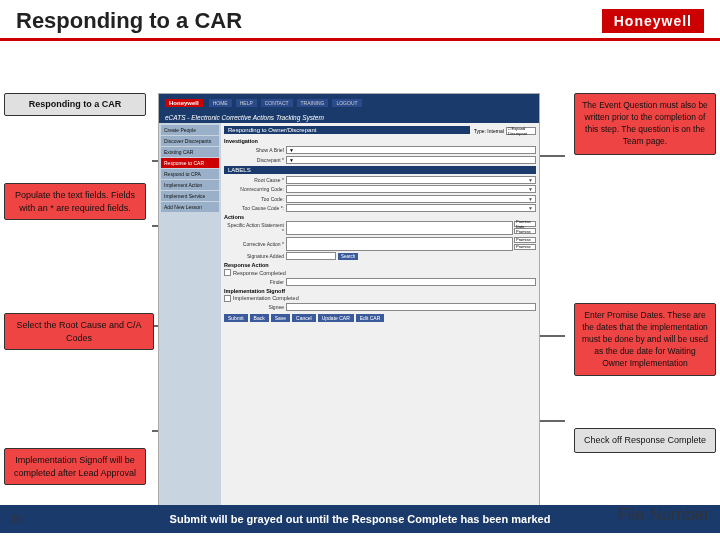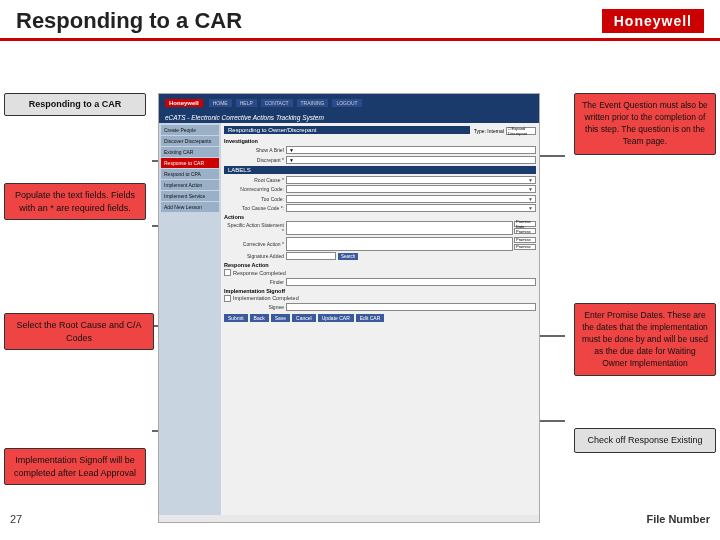--- a/index.html
+++ b/index.html
@@ -232,23 +232,22 @@
       bottom: 8px;
       left: 10px;
       font-size: 11px;
       color: #333;
     }
 
     #file-number {
       position: absolute;
       bottom: 8px;
       right: 10px;
-      font-size: 11px;
+      font-size: 17px;
       color: #333;
-      font-weight: bold;
     }
 
     
     .abs-box {
       position: absolute;
       background: #ef4444;
       border: 1.5px solid #333;
       border-radius: 2px;
       font-size: 9px;
       line-height: 1.4;
@@ -475,22 +474,25 @@
 
     <div class="abs-box" style="top:0; right:0; width:142px; font-size:8.5px; text-align:center; padding:6px 6px;">
       <span>The Event Question must also be written prior to the completion of this step. The question is on the Team page.</span>
     </div>
 
     <div class="abs-box" style="top:210px; right:0; width:142px; font-size:8.5px; text-align:center; padding:6px 6px;">
       <span>Enter Promise Dates. These are the dates that the implementation must be done by and will be used as the due date for Waiting Owner Implementation</span>
     </div>
 
     <div class="abs-box highlight" style="top:335px; right:0; width:142px; font-size:9px; text-align:center; padding:5px 6px;">
-      <span>Check off Response Existing</span>
+      <span>Check off Response Complete</span>
     </div>
   </div>
 
-
-  <div id="page-number">27</div>
+  <div id="bottom-bar">
+    <div class="bottom-bar-text">Submit will be grayed out until the Response Complete has been marked</div>
+  </div>
+
+  <div id="page-number">30</div>
 
   <div id="file-number">File Number</div>
 
 </div>
 
 </body></html>

